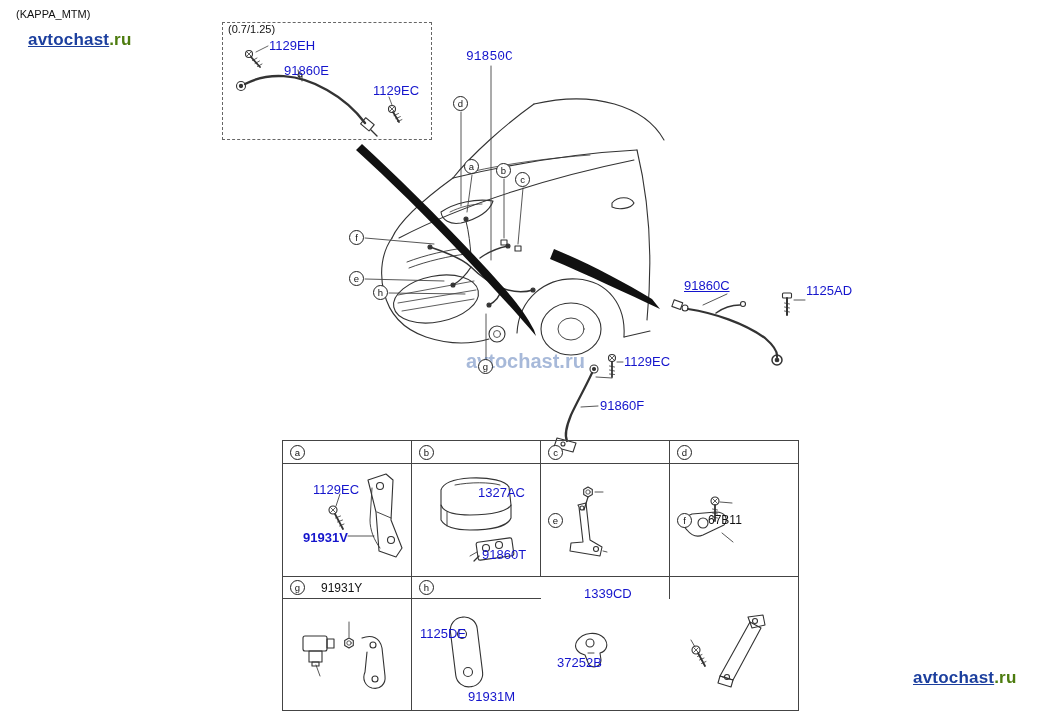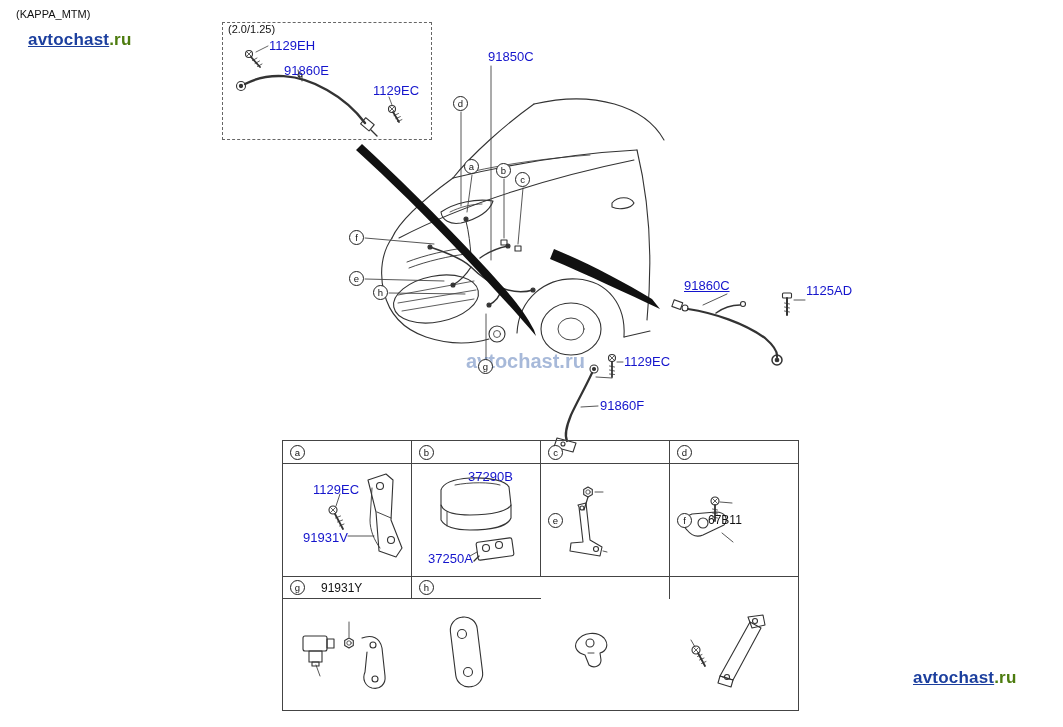--- a/index.html
+++ b/index.html
@@ -248,26 +248,26 @@
       <circle cx="755" cy="621" r="2.5"></circle>
       <circle cx="727" cy="677" r="2.5"></circle>
     </g>
   </svg>
 
   <span class="lbl" style="left:16px; top:8px;">(KAPPA_MTM)</span>
 
   <a class="logo" style="left:28px; top:30px;"><span class="l-name">avtochast</span><span class="l-tld">.ru</span></a>
 
   <div class="inset-box"></div>
-  <span class="lbl" style="left:228px; top:23px;">(2.0/1.25)</span>
+  <span class="lbl" style="left:228px; top:23px;">(0.7/1.25)</span>
   <span class="pn" style="left:269px; top:38px;">1129EH</span>
   <span class="pn" style="left:284px; top:63px;">91860E</span>
   <span class="pn" style="left:373px; top:83px;">1129EC</span>
 
-  <span class="pn" style="left:488px; top:49px;">91850C</span>
+  <span class="pn" style="left:466px; top:49px;font-family:Liberation Mono, monospace;">91850C</span>
   <span class="pn" style="left:684px; top:278px;text-decoration:underline;">91860C</span>
   <span class="pn" style="left:806px; top:283px;">1125AD</span>
   <span class="pn" style="left:624px; top:354px;">1129EC</span>
   <span class="pn" style="left:600px; top:398px;">91860F</span>
 
   <span class="watermark">avtochast.ru</span>
 
   <span class="callout" style="left:453px; top:96px;">d</span>
   <span class="callout" style="left:464px; top:159px;">a</span>
   <span class="callout" style="left:496px; top:163px;">b</span>
@@ -287,41 +287,49 @@
     </div>
     <div class="cell hdr">
       <span class="circ">c</span>
     </div>
     <div class="cell hdr last-col">
       <span class="circ">d</span>
     </div>
 
     <div class="cell">
       <span class="pn" style="left:30px; top:18px;">1129EC</span>
-      <span class="pn" style="left:20px; top:66px;">91931V</span>
+      <span class="pn" style="left:20px; top:66px;font-weight:bold;">91931V</span>
     </div>
     <div class="cell">
-      <span class="pn" style="left:56px; top:5px;">37290B</span>
-      <span class="pn" style="left:16px; top:87px;">37250A</span>
+      <span class="pn" style="left:66px; top:21px;">1327AC</span>
+      <span class="pn" style="left:70px; top:83px;">91860T</span>
     </div>
 
     <div class="cell hdr">
       <span class="circ">e</span>
     </div>
     <div class="cell hdr">
       <span class="circ">f</span>
       <span class="hdr-part">67B11</span>
     </div>
     <div class="cell hdr">
       <span class="circ">g</span>
       <span class="hdr-part">91931Y</span>
     </div>
     <div class="cell hdr last-col">
       <span class="circ">h</span>
     </div>
 
+    <div class="cell last-row">
+      <span class="pn" style="left:43px; top:9px;">1339CD</span>
+      <span class="pn" style="left:16px; top:78px;">37252B</span>
+    </div>
     <div class="cell last-row"></div>
     <div class="cell last-row"></div>
+    <div class="cell last-row last-col">
+      <span class="pn" style="left:8px; top:27px;">1125DE</span>
+      <span class="pn" style="left:56px; top:90px;">91931M</span>
+    </div>
   </div>
 
   <a class="logo" style="left:913px; top:668px;"><span class="l-name">avtochast</span><span class="l-tld">.ru</span></a>
 
 </div>
 
 </body></html>

